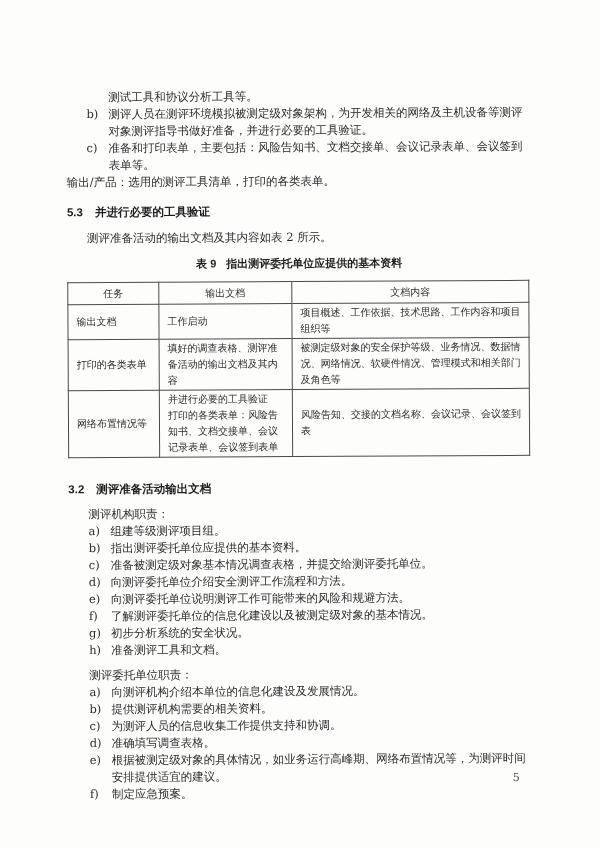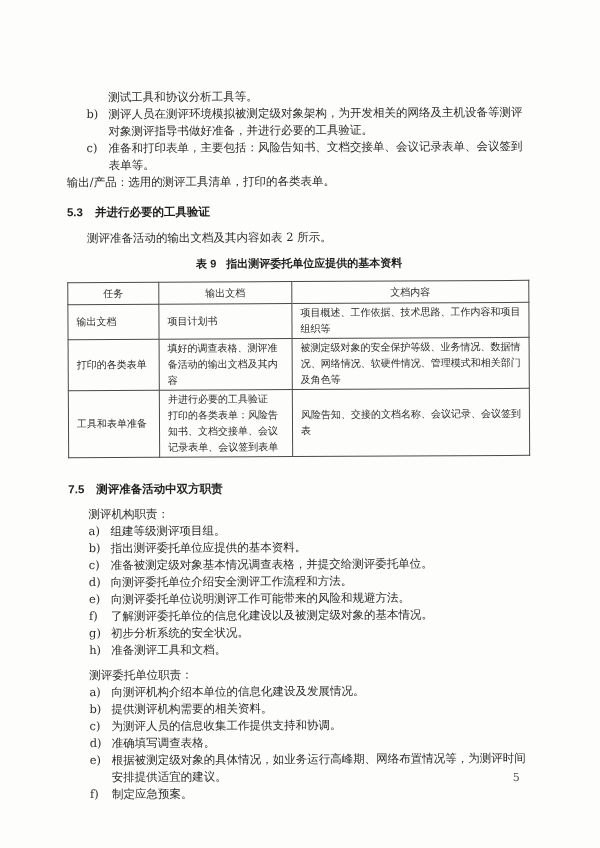--- a/index.html
+++ b/index.html
@@ -123,41 +123,41 @@
       <thead>
         <tr>
           <th class="col-task">任务</th>
           <th class="col-docs">输出文档</th>
           <th>文档内容</th>
         </tr>
       </thead>
       <tbody>
         <tr class="row-1">
           <td>输出文档</td>
-          <td>项目计划书</td>
+          <td>工作启动</td>
           <td>项目概述、工作依据、技术思路、工作内容和项目组织等</td>
         </tr>
         <tr class="row-2">
           <td>打印的各类表单</td>
           <td>填好的调查表格、测评准备活动的输出文档及其内容</td>
           <td>被测定级对象的安全保护等级、业务情况、数据情况、网络情况、软硬件情况、管理模式和相关部门及角色等</td>
         </tr>
         <tr class="row-3">
-          <td>工具和表单准备</td>
+          <td>网络布置情况等</td>
           <td>
             <div>并进行必要的工具验证</div>
             <div>打印的各类表单：风险告知书、文档交接单、会议记录表单、会议签到表单</div>
           </td>
           <td>风险告知、交接的文档名称、会议记录、会议签到表</td>
         </tr>
       </tbody>
     </table>
 
     <div class="sec-heading sec-5-4">
-      <span class="sec-num">7.5</span><span>测评准备活动中双方职责</span>
+      <span class="sec-num">3.2</span><span>测评准备活动输出文档</span>
     </div>
 
     <div class="duty-title">测评机构职责：</div>
 
     <div class="duty-list">
       <div class="li">
         <span class="li-label">a)</span>
         <div class="li-text">组建等级测评项目组。</div>
       </div>
       <div class="li">

